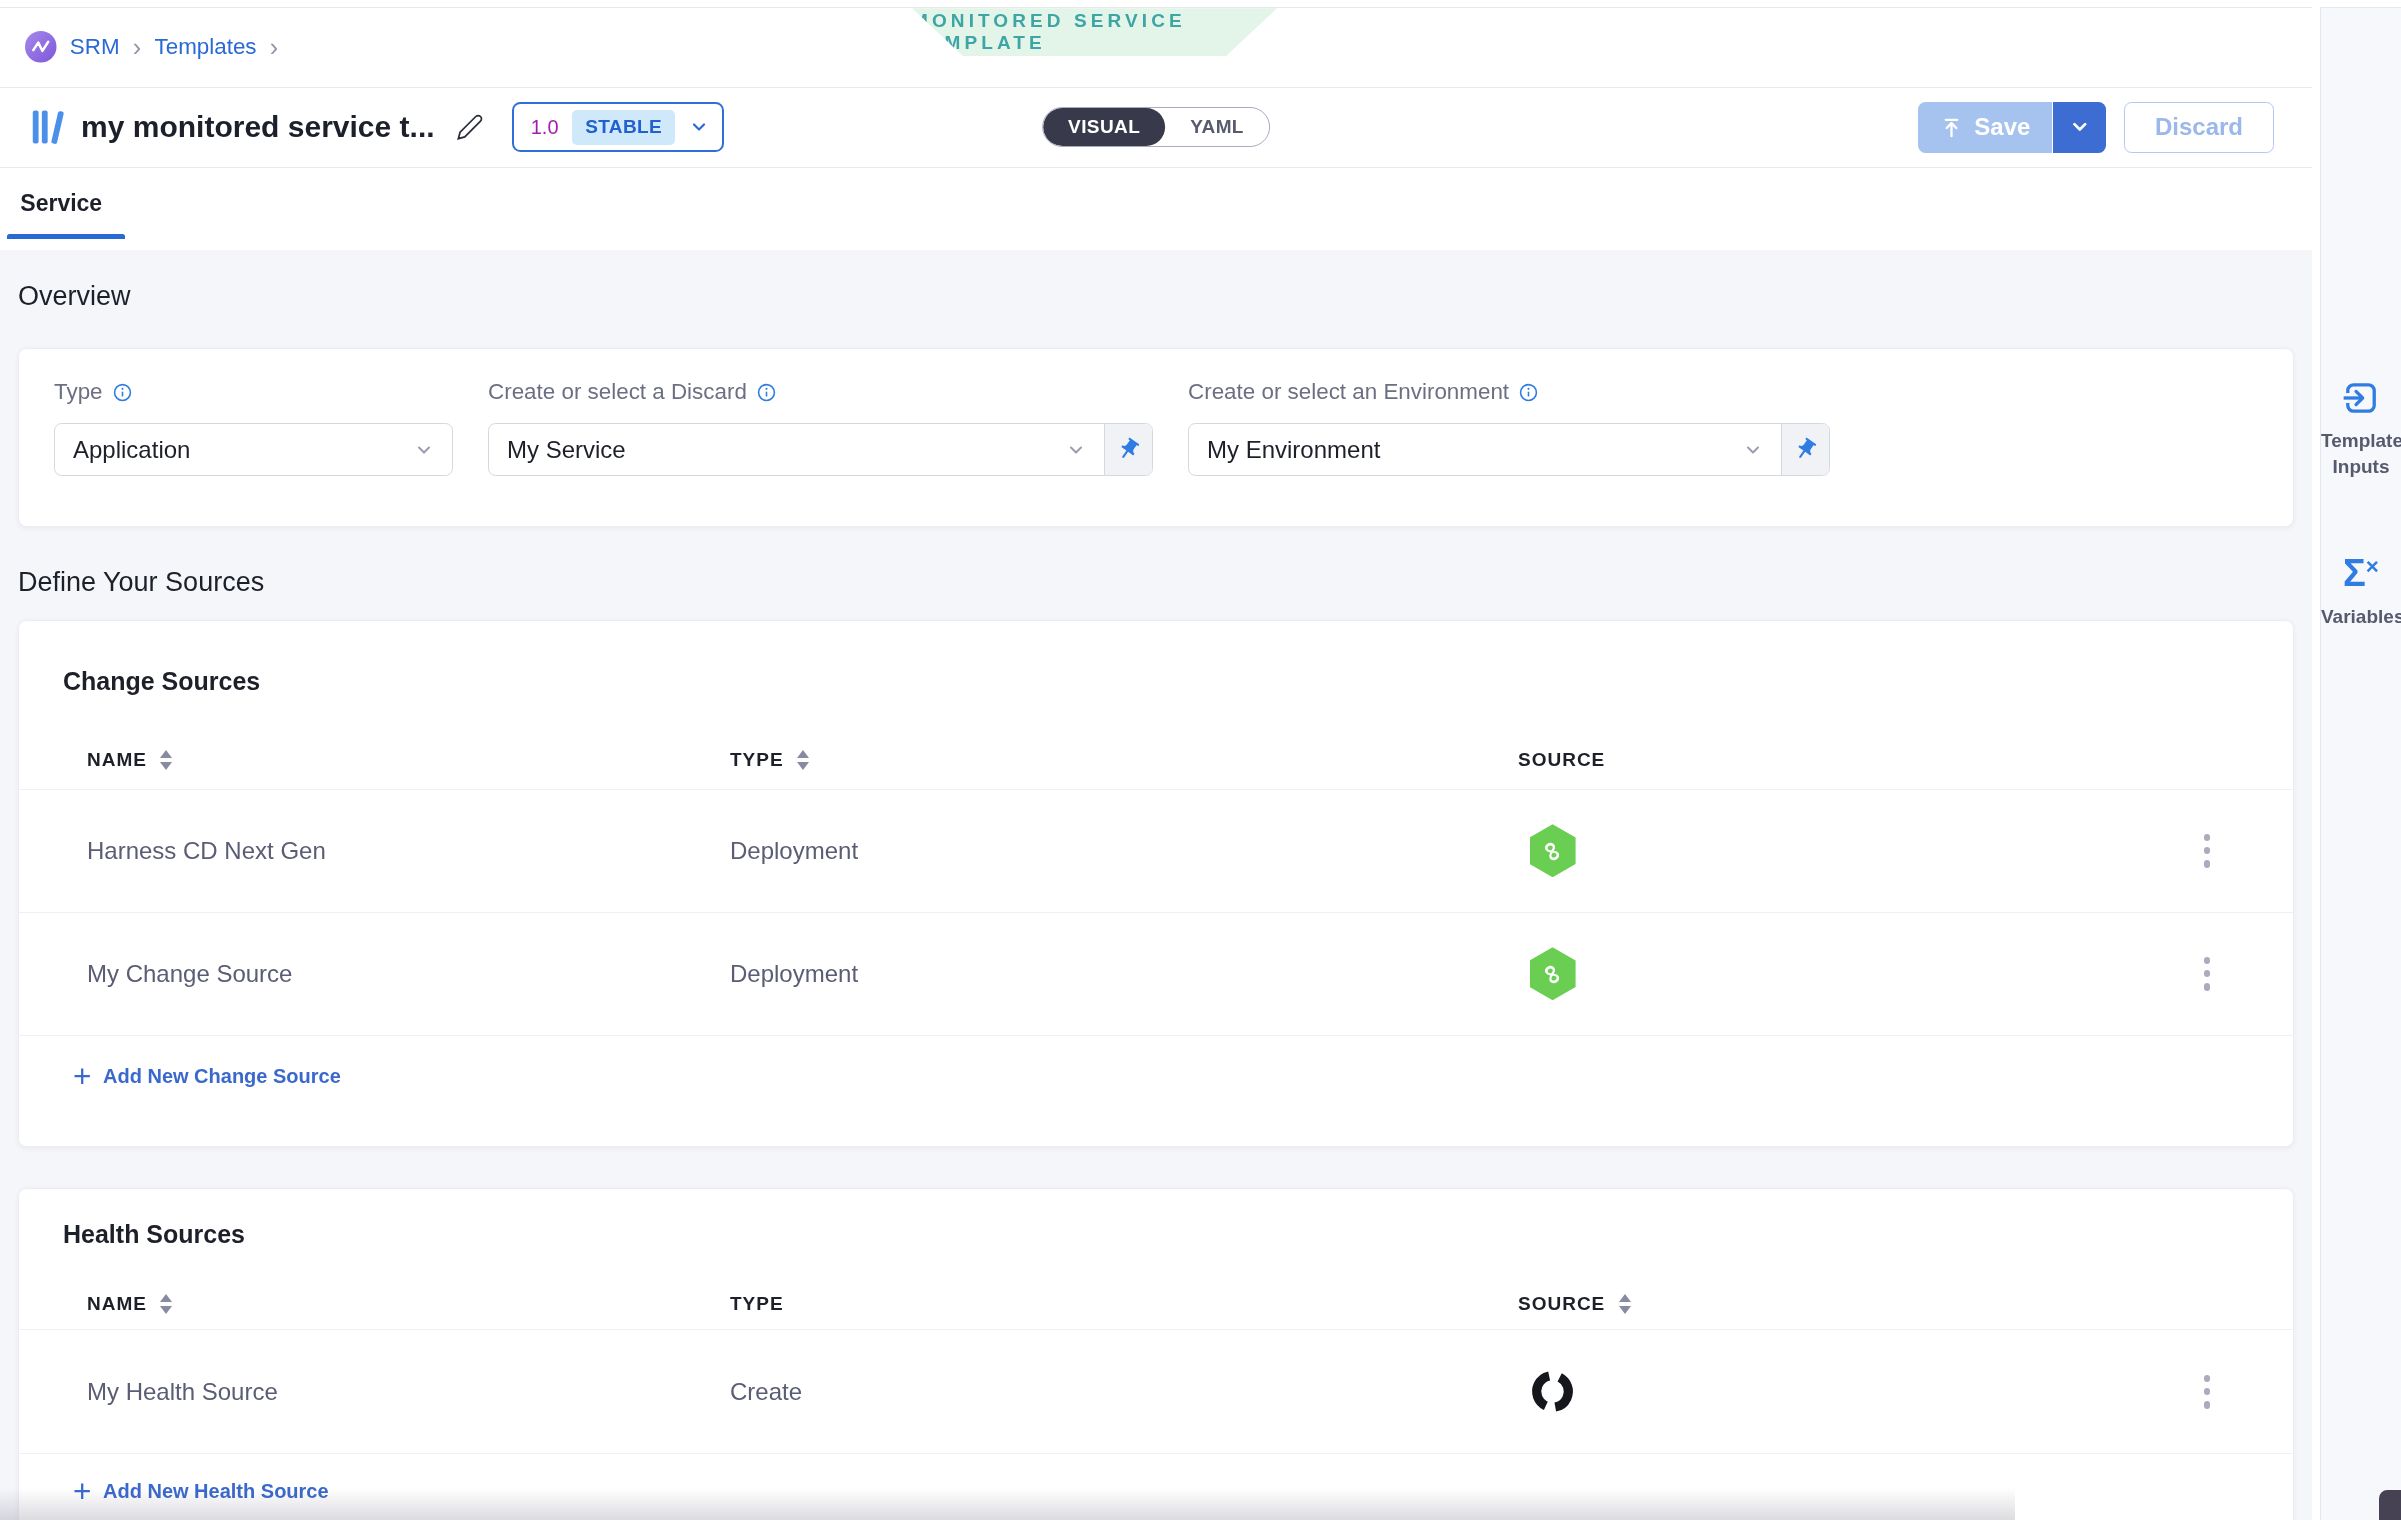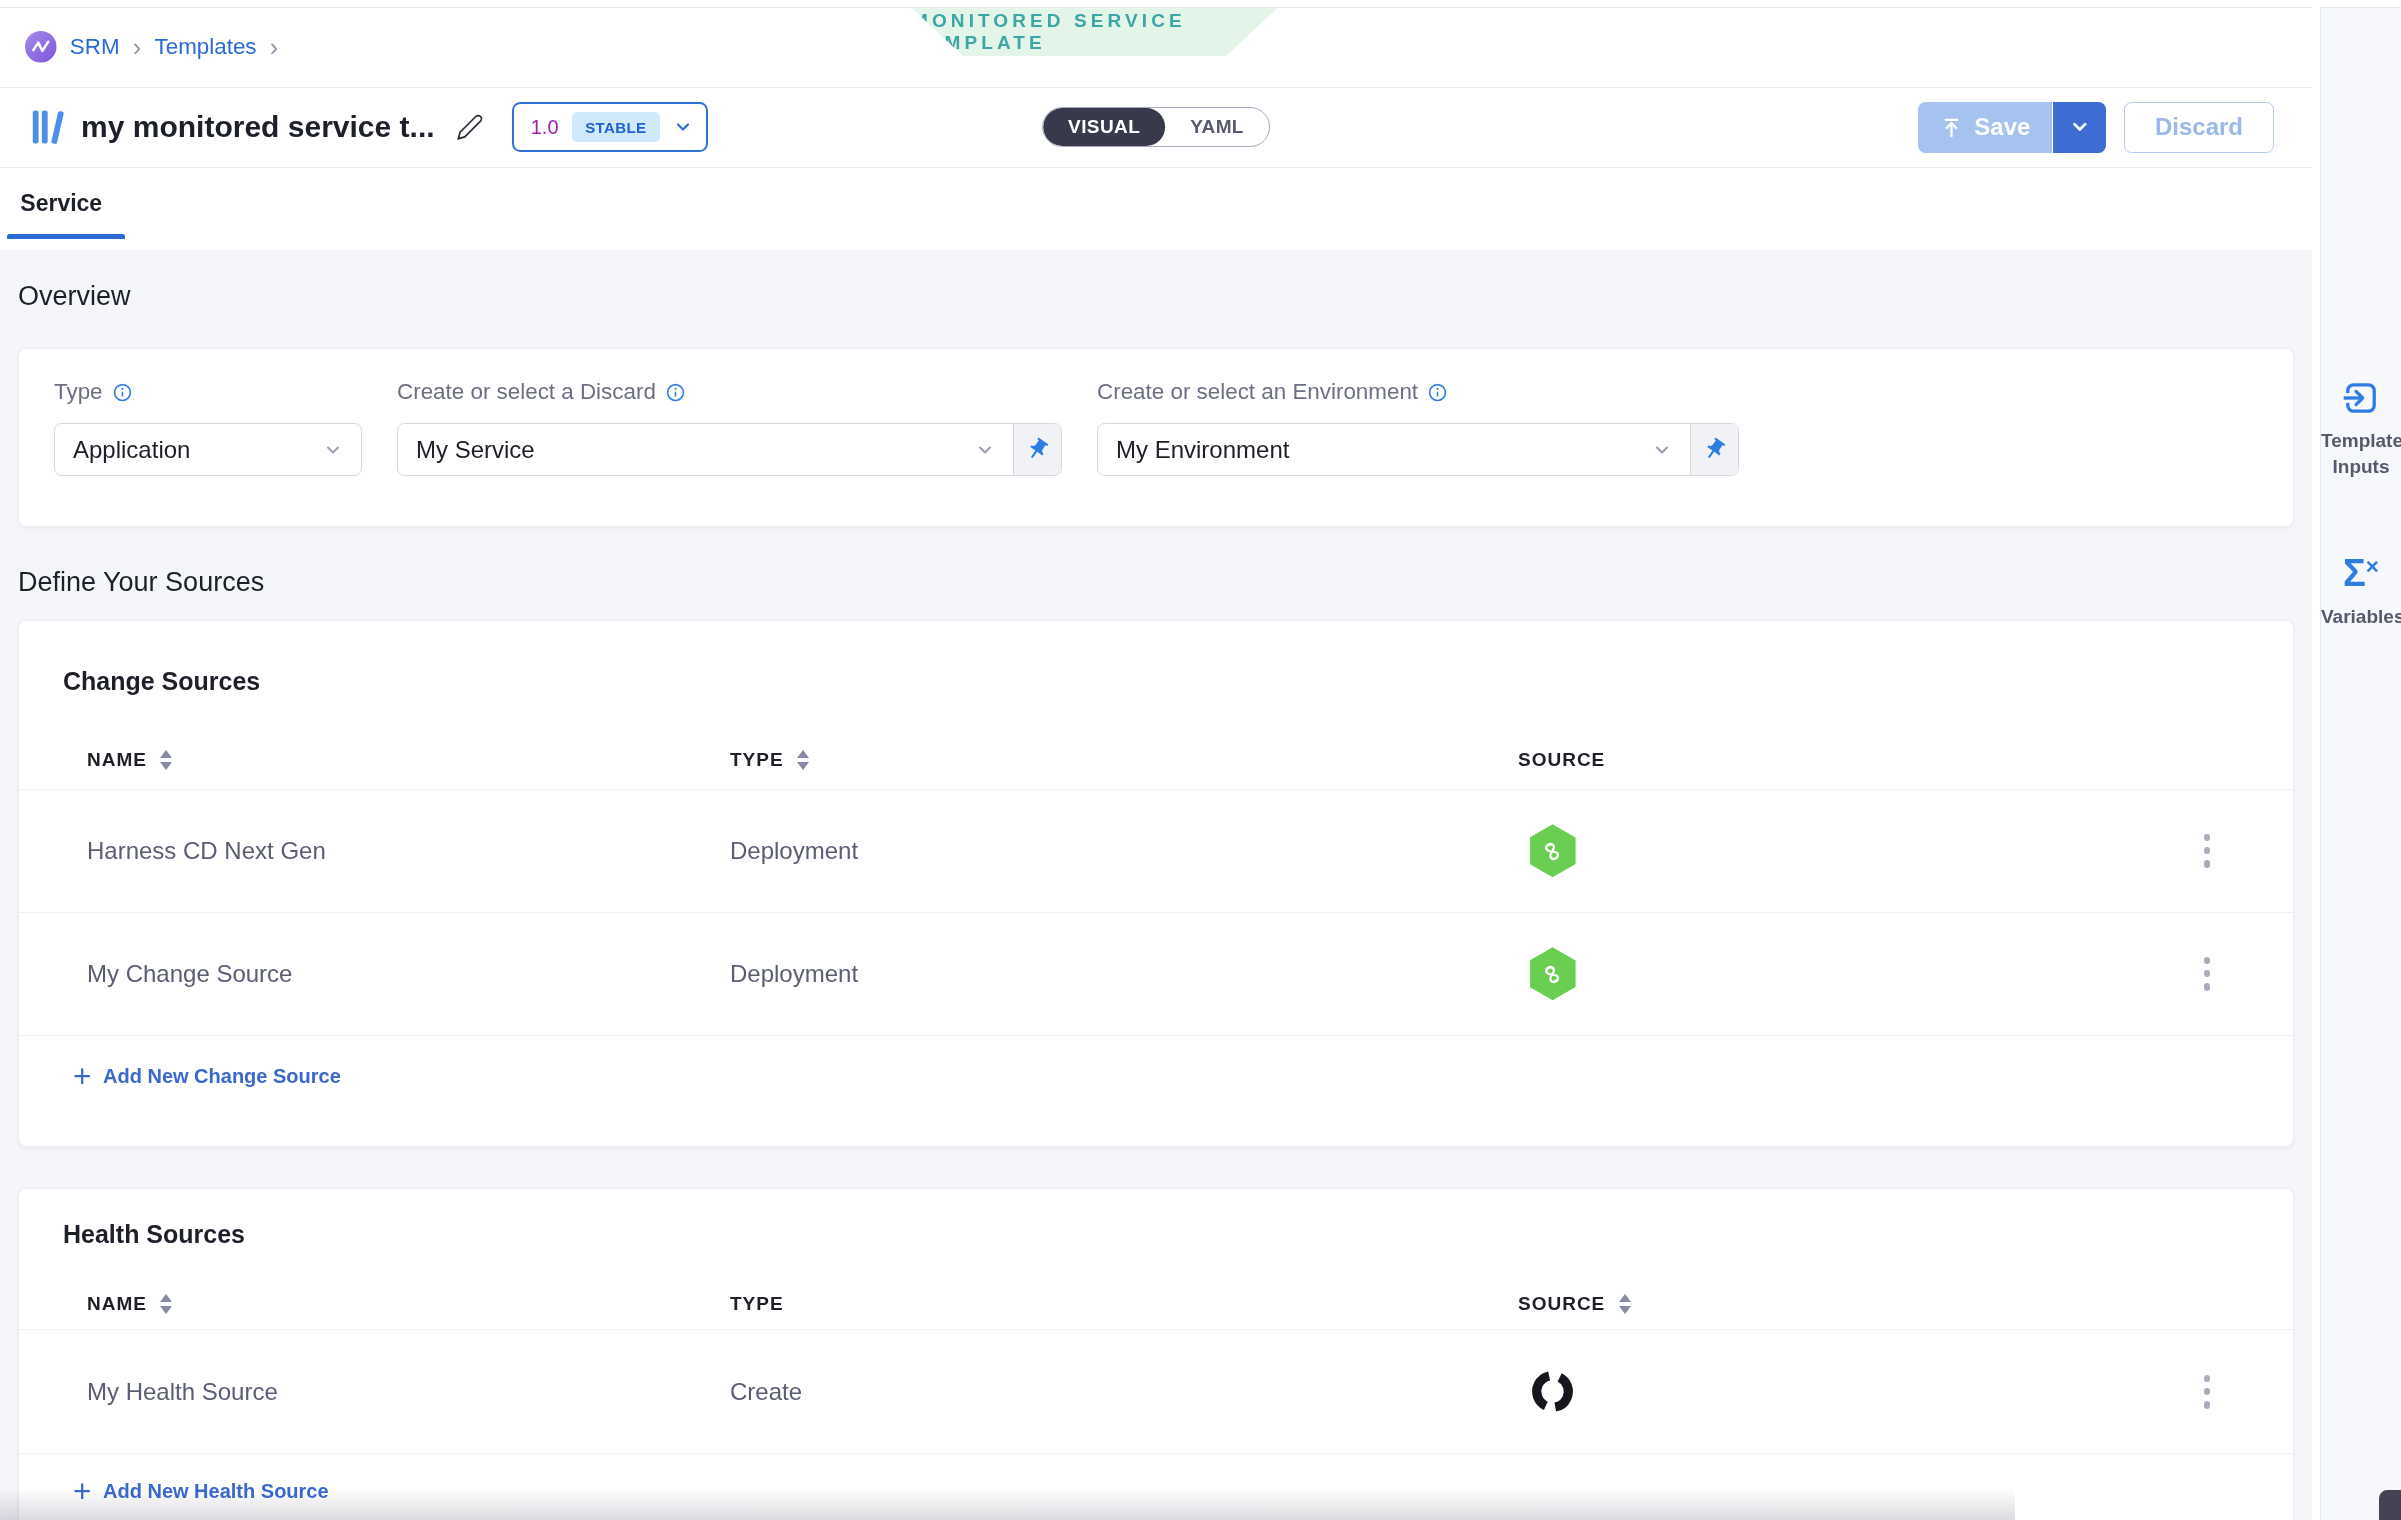--- a/index.html
+++ b/index.html
@@ -30,21 +30,21 @@
   
   .title-row { height:80px; border-bottom:1.7px solid #e9eaf1; display:flex;
     align-items:center; padding:0 38px 0 26.5px; position:relative; }
   .title-left { display:flex; align-items:center; gap:16.6px; }
   .page-title { font-size:30px; font-weight:bold; color:#1d202b; max-width:415px;
     white-space:nowrap; }
   .pencil { margin-left:5px; cursor:pointer; display:flex; }
   .version-box { margin-left:28px; height:50px; border:2.5px solid #2f6fd9; border-radius:8.3px;
     display:flex; align-items:center; gap:13.3px; padding:0 13.3px 0 16.6px; cursor:pointer; background:#fff; }
   .version-num { color:#a21caf; font-size:20px; }
-  .version-chip { background:#cfe9fb; color:#2160cf; font-size:15px; font-weight:bold;
+  .version-chip { background:#cfe9fb; color:#2160cf; font-size:19px; font-weight:bold;
     border-radius:5px; padding:6.6px 13.3px; letter-spacing:0.4px; }
 
   .mode-toggle { position:absolute; left:50%; transform:translateX(-50%); height:40px;
     border:1.7px solid #a9abbe; border-radius:21.6px; background:#fff; display:flex;
     overflow:hidden; }
   .mode-opt { display:flex; align-items:center; padding:0 25px; font-size:19px;
     font-weight:bold; letter-spacing:0.4px; cursor:pointer; color:#585b70; }
   .mode-opt.active { background:#383a4c; color:#fff; border-radius:20px; }
 
   .right-actions { margin-left:auto; display:flex; align-items:center; gap:18px; }
@@ -77,21 +77,21 @@
   
   .overview-card { margin-top:36px; height:179px; padding:30px 35px; display:flex; gap:35px; }
   .field-label-row { display:flex; align-items:center; gap:10px; margin-bottom:18px; }
   .field-label { font-size:22.4px; color:#6c6f82; }
   .select-wrap { display:flex; height:53px; border:1.7px solid #d6d8e1; border-radius:7.5px;
     overflow:hidden; background:#fff; cursor:pointer; }
   .select-main { display:flex; align-items:center; justify-content:space-between;
     padding:0 18px; font-size:24px; color:#1d2029; flex:1; }
   .pin-seg { width:48px; background:#f0f2f6; border-left:1.7px solid #d6d8e1; display:flex;
     align-items:center; justify-content:center; cursor:pointer; }
-  .w-type { width:308px; } .w-service { width:665px; } .w-env { width:642px; }
+  .w-type { width:399px; } .w-service { width:665px; } .w-env { width:642px; }
 
   
   .src-card { margin-top:21.6px; padding-top:46px; height:527px; overflow:hidden; }
   .health-card { margin-top:41px; padding-top:31.5px; height:547px; overflow:hidden; }
   .card-h { font-size:25px; font-weight:bold; color:#1d2029; margin-left:44px; }
   .tbl { margin-top:36px; }
   .health-card .tbl { margin-top:30px; }
   .tbl-row { display:grid; grid-template-columns:643px 788px 639px 100px;
     padding-left:68px; padding-right:51px; align-items:center; }
   .tbl-head { height:58px; border-bottom:1.7px solid #eef0f4; }

